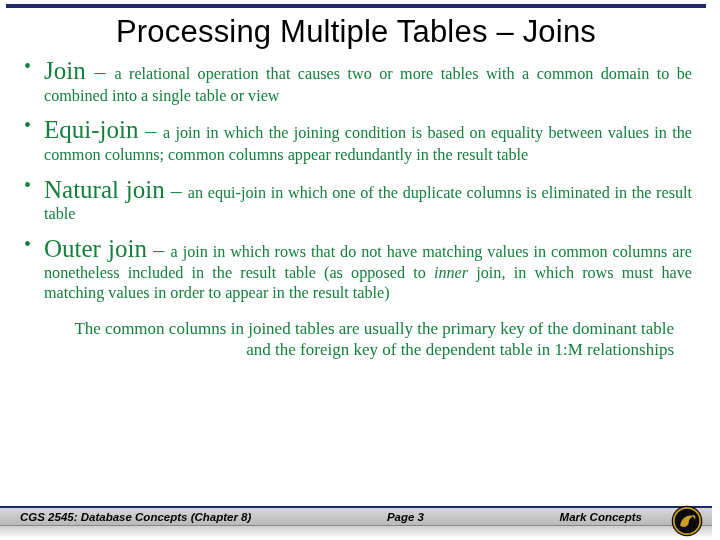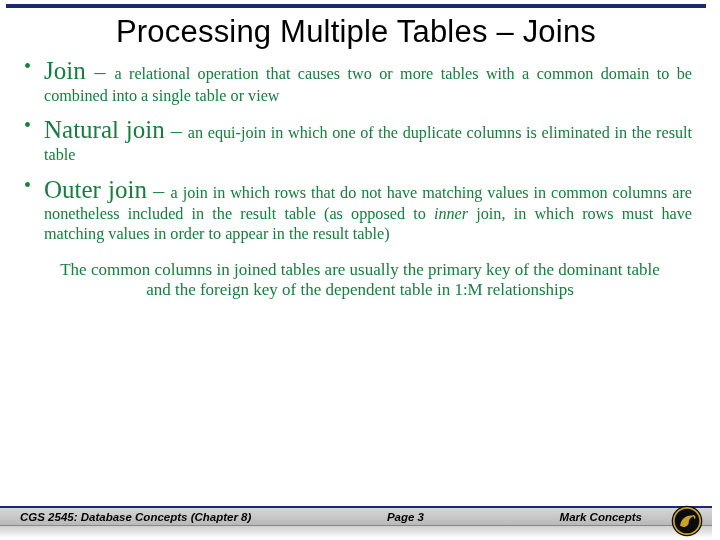--- a/index.html
+++ b/index.html
@@ -23,21 +23,21 @@
     font-size: 16.2px; line-height: 1.22; text-align: justify;
   }
   ul.bullets > li::before {
     content: "•"; position: absolute; left: 6px; top: 0;
     font-size: 20px; line-height: 1;
   }
   .term { font-size: 25px; }
   .dash { font-size: 22px; }
   .note {
     font-size: 17px; padding: 6px 18px 0 28px; line-height: 1.22;
-    text-align: center;
+    text-align: right;
   }
   .footer {
     position: absolute; left: 0; right: 0; bottom: 0; height: 34px;
   }
   .footer .bar {
     height: 20px;
     background: linear-gradient(#d8d8d8, #b8b8b8);
     border-top: 2px solid #1a2a6c;
     border-bottom: 1px solid #888;
     display: flex; align-items: center;
@@ -63,20 +63,23 @@
 
 <div class="slide">
   <div class="rule-top"></div>
   <div class="title">Processing Multiple Tables – Joins</div>
   <div class="body">
     <ul class="bullets">
       <li>
         <span class="term">Join</span><span class="dash"> – </span><span>a relational operation that causes two or more tables with a common domain to be combined into a single table or view</span>
       </li>
       <li>
+        <span class="term">Equi-join</span><span class="dash"> – </span><span>a join in which the joining condition is based on equality between values in the common columns; common columns appear redundantly in the result table</span>
+      </li>
+      <li>
         <span class="term">Natural join</span><span class="dash"> – </span><span>an equi-join in which one of the duplicate columns is eliminated in the result table</span>
       </li>
       <li>
         <span class="term">Outer join</span><span class="dash"> – </span><span>a join in which rows that do not have matching values in common columns are nonetheless included in the result table (as opposed to </span><em class="inner">inner</em><span> join, in which rows must have matching values in order to appear in the result table)</span>
       </li>
     </ul>
     <div class="note">The common columns in joined tables are usually the primary key  of the dominant table and the foreign key of the dependent table in 1:M relationships</div>
   </div>
 
   <div class="footer">

